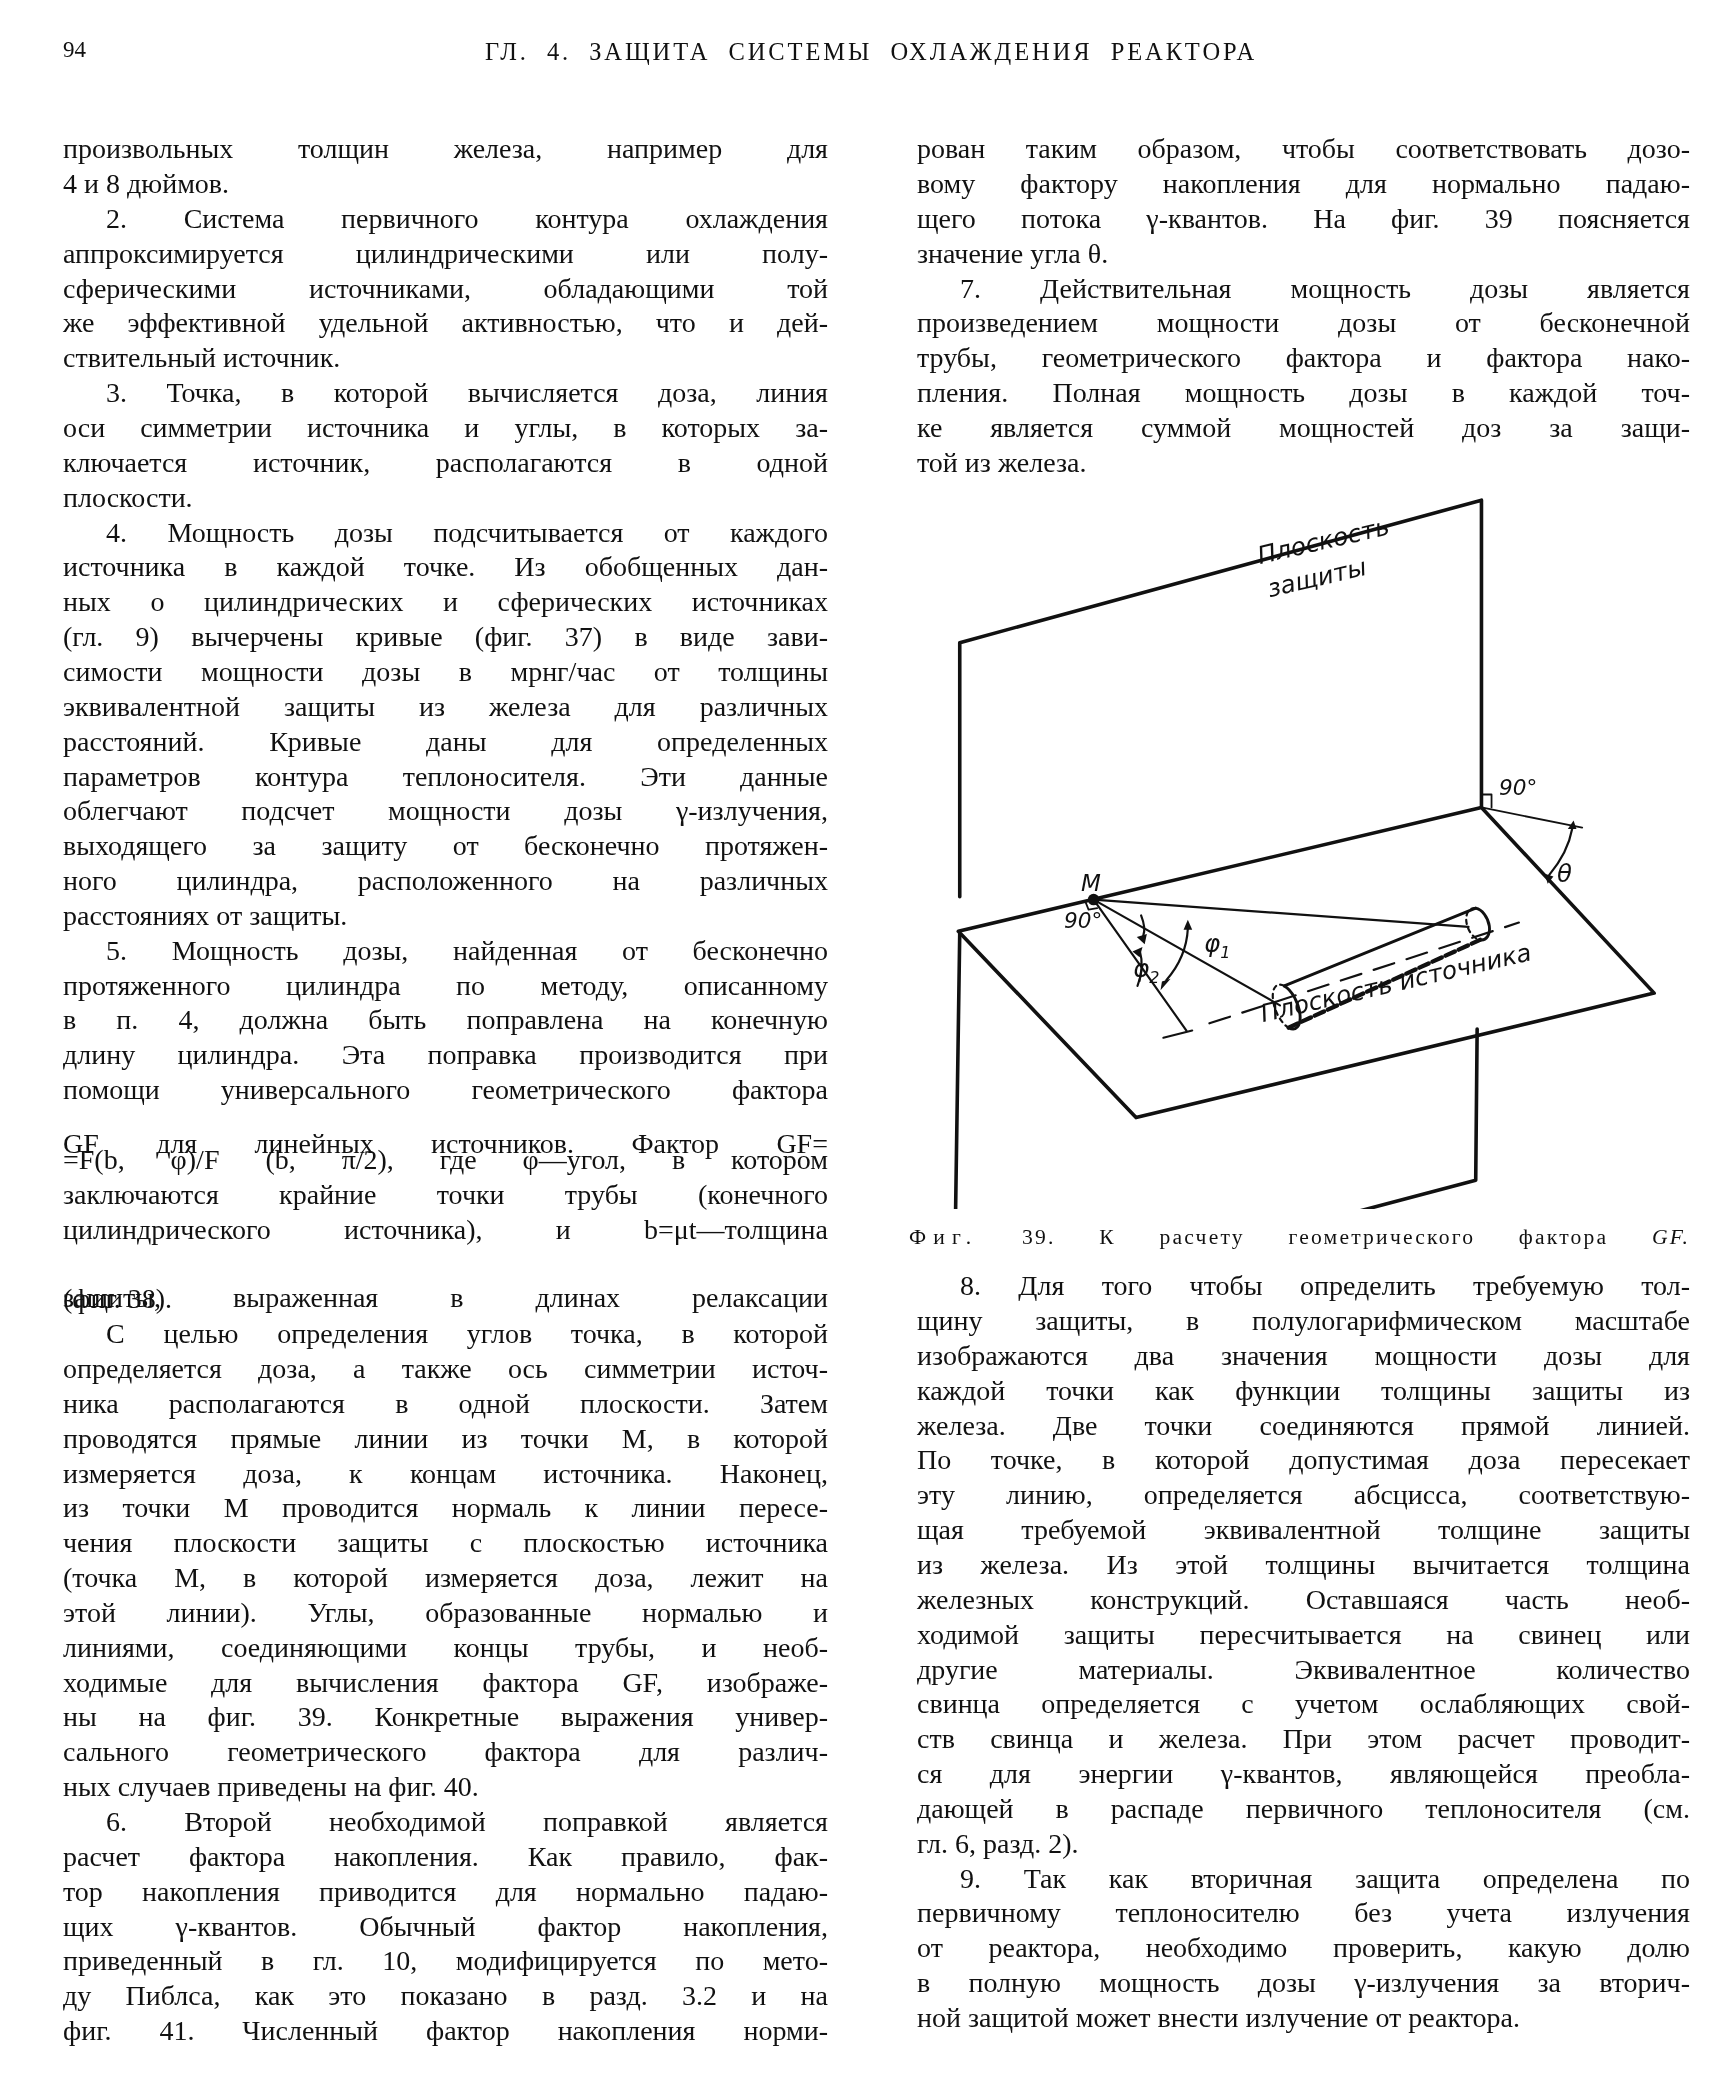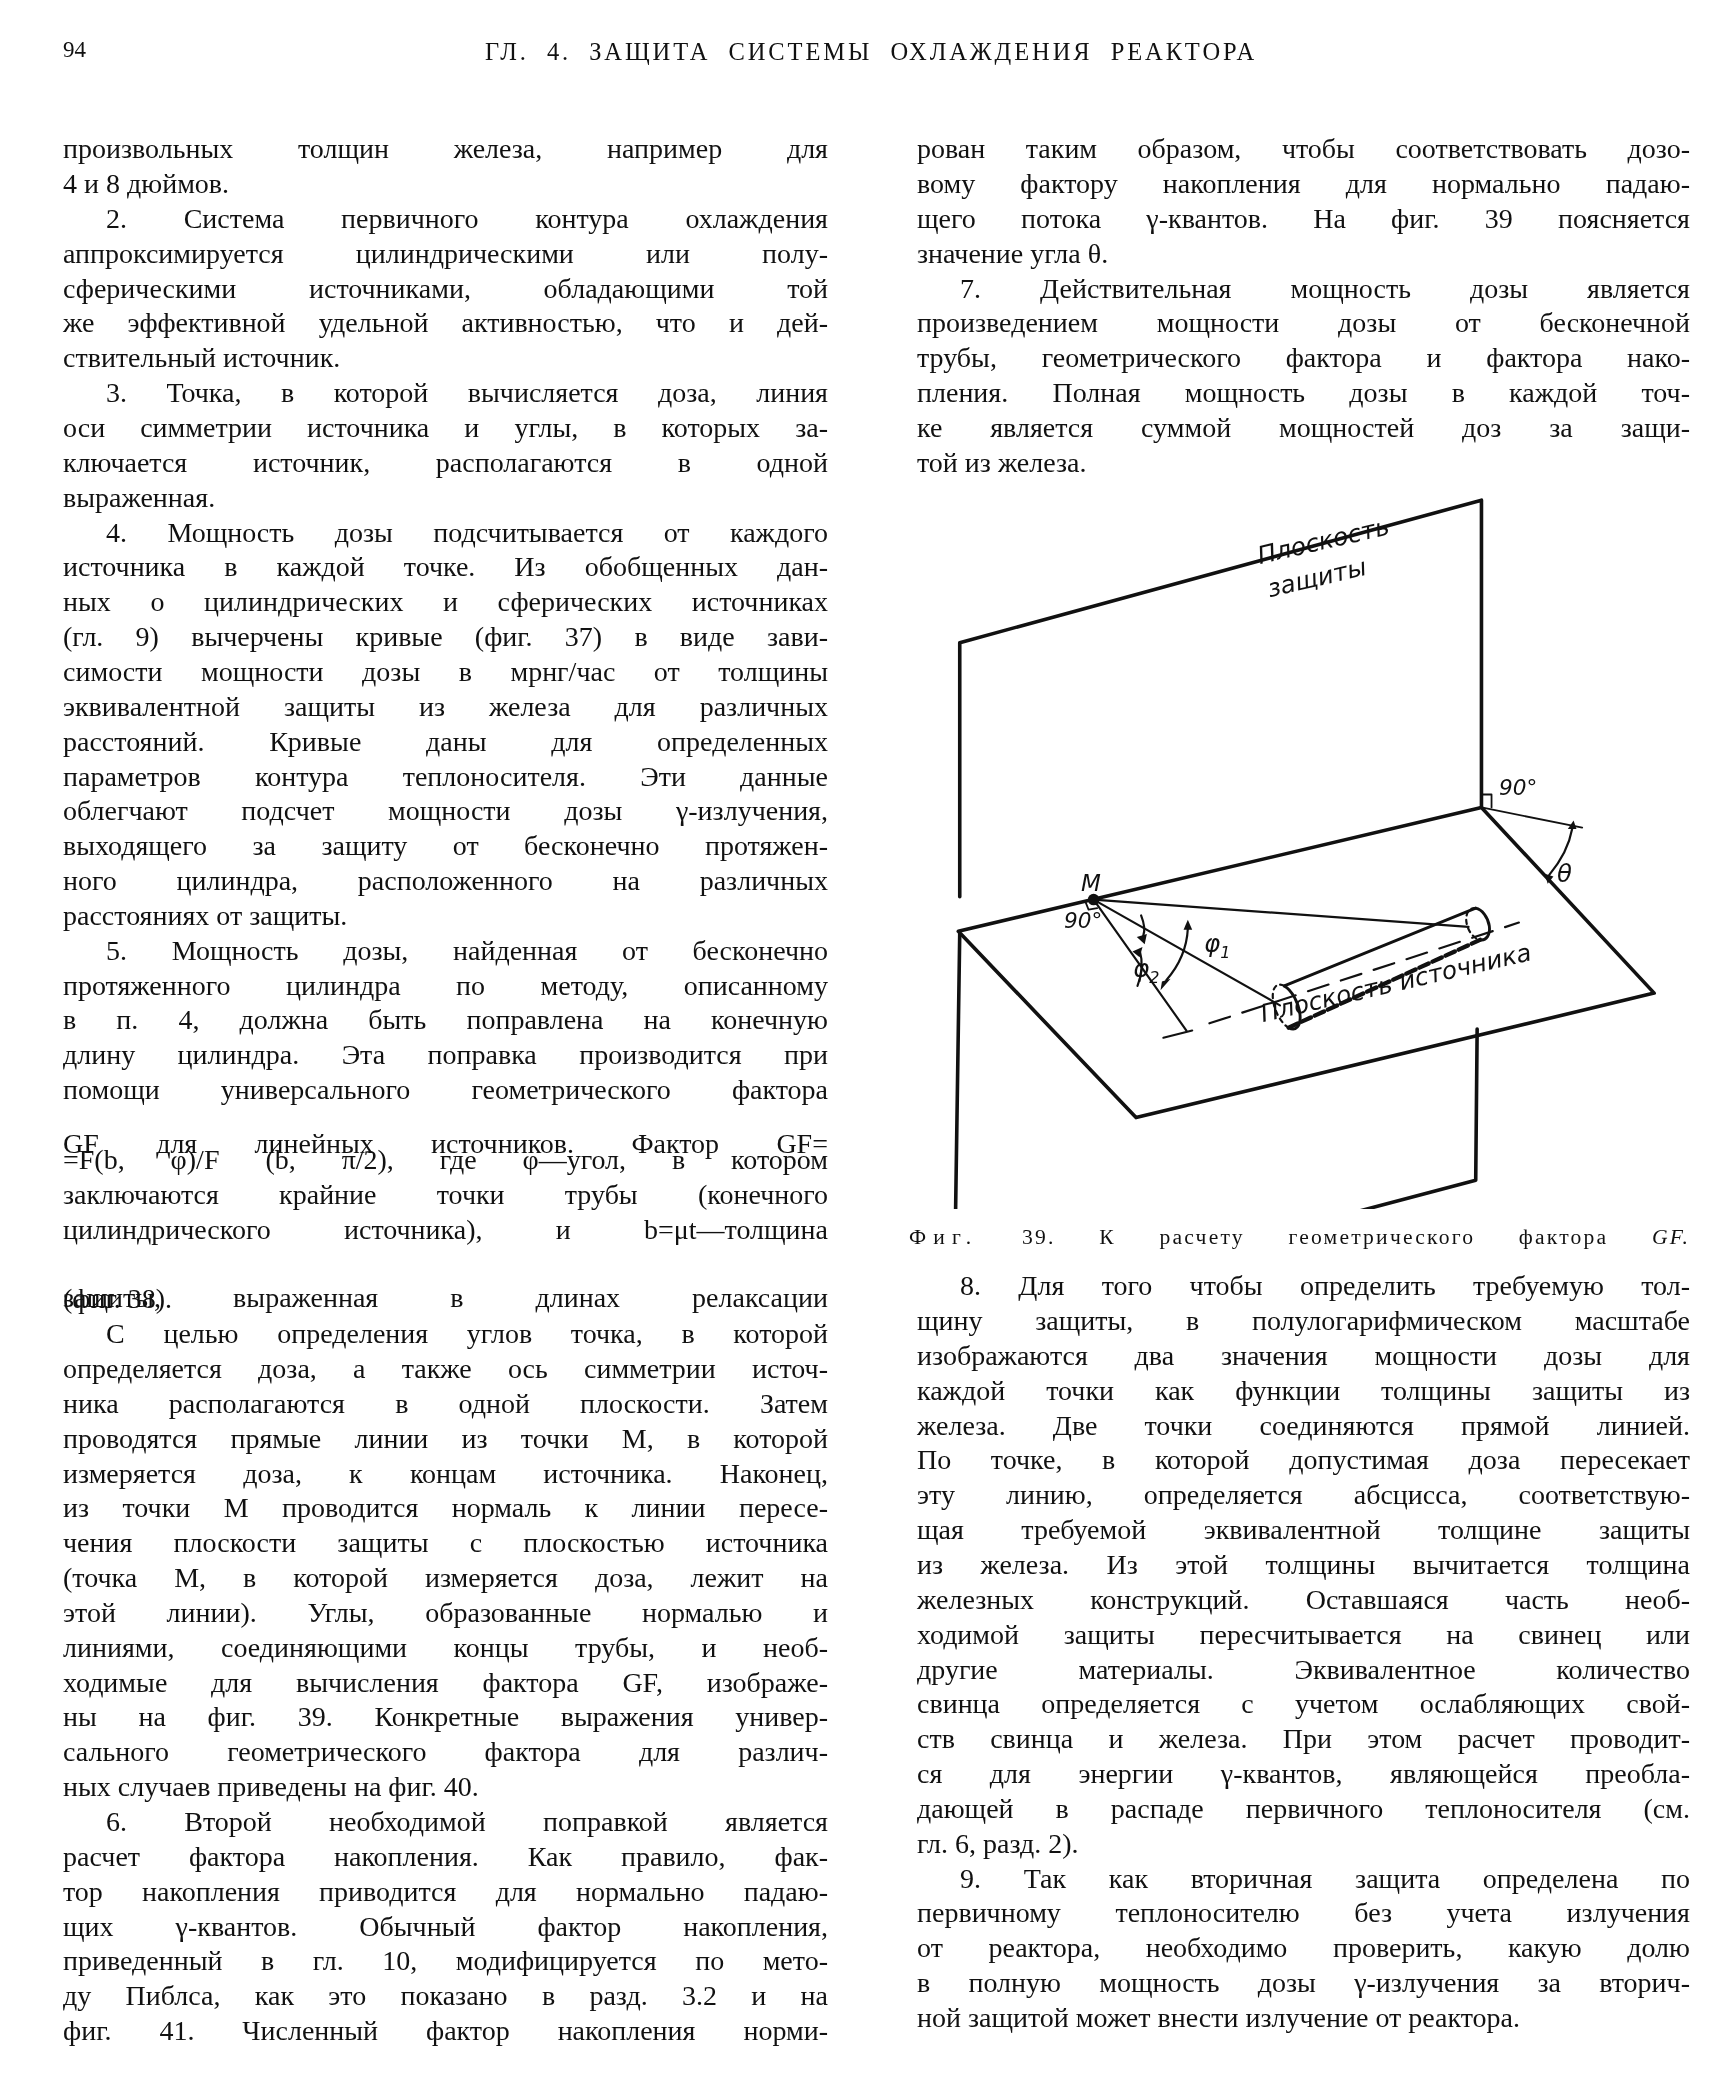--- a/index.html
+++ b/index.html
@@ -34,21 +34,21 @@
     <div class="line" style="top: 131px;">произвольных толщин железа, например для</div>
     <div class="line last" style="top: 166px;">4 и 8 дюймов.</div>
     <div class="line indent" style="top: 201px;">2. Система первичного контура охлаждения</div>
     <div class="line" style="top: 236px;">аппроксимируется цилиндрическими или полу-</div>
     <div class="line" style="top: 271px;">сферическими источниками, обладающими той</div>
     <div class="line" style="top: 305px;">же эффективной удельной активностью, что и дей-</div>
     <div class="line last" style="top: 340px;">ствительный источник.</div>
     <div class="line indent" style="top: 375px;">3. Точка, в которой вычисляется доза, линия</div>
     <div class="line" style="top: 410px;">оси симметрии источника и углы, в которых за-</div>
     <div class="line" style="top: 445px;">ключается источник, располагаются в одной</div>
-    <div class="line last" style="top: 480px;">выраженная.</div>
+    <div class="line last" style="top: 480px;">плоскости.</div>
     <div class="line indent" style="top: 515px;">4. Мощность дозы подсчитывается от каждого</div>
     <div class="line" style="top: 549px;">источника в каждой точке. Из обобщенных дан-</div>
     <div class="line" style="top: 584px;">ных о цилиндрических и сферических источниках</div>
     <div class="line" style="top: 619px;">(гл. 9) вычерчены кривые (фиг. 37) в виде зави-</div>
     <div class="line" style="top: 654px;">симости мощности дозы в мрнг/час от толщины</div>
     <div class="line" style="top: 689px;">эквивалентной защиты из железа для различных</div>
     <div class="line" style="top: 724px;">расстояний. Кривые даны для определенных</div>
     <div class="line" style="top: 759px;">параметров контура теплоносителя. Эти данные</div>
     <div class="line" style="top: 793px;">облегчают подсчет мощности дозы γ-излучения,</div>
     <div class="line" style="top: 828px;">выходящего за защиту от бесконечно протяжен-</div>

